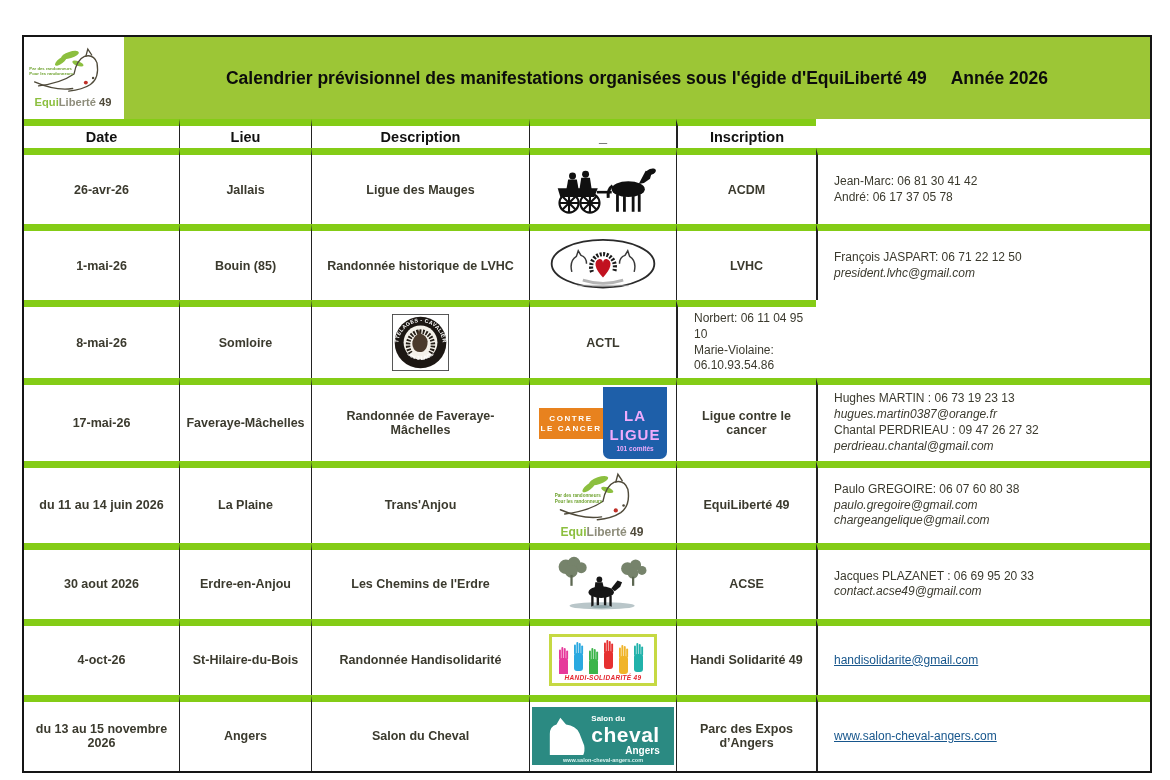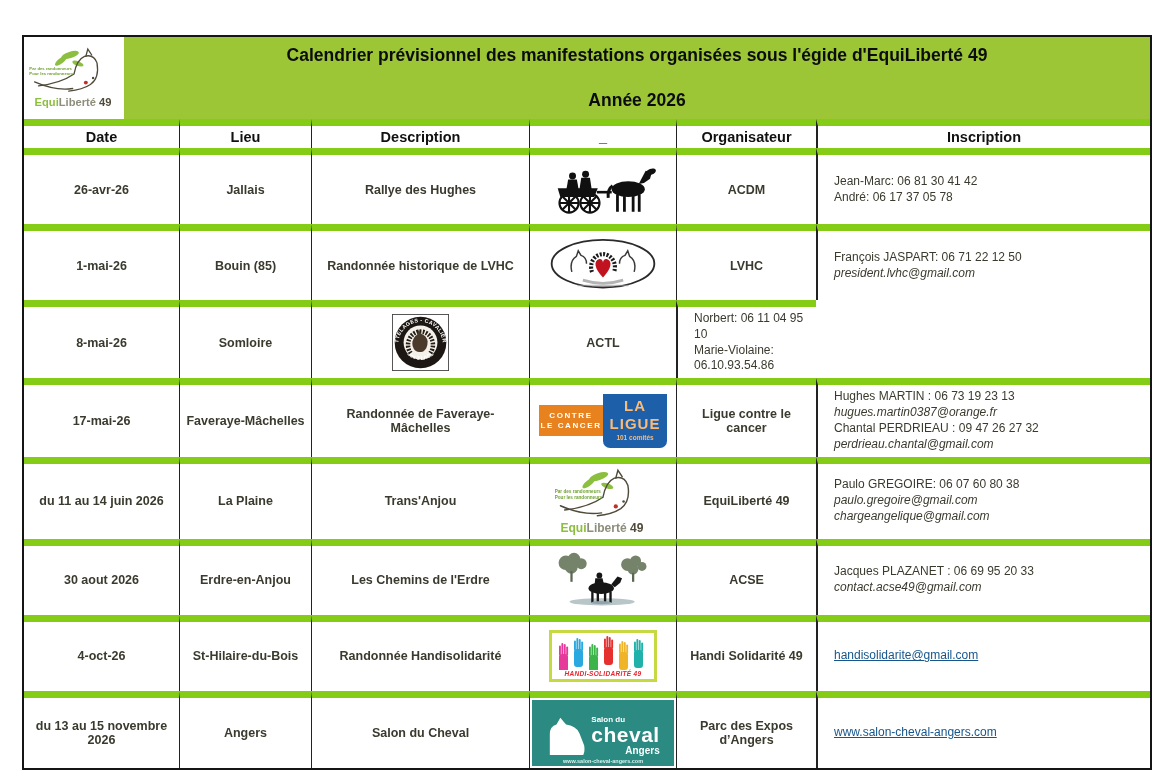--- a/index.html
+++ b/index.html
@@ -3,21 +3,21 @@
 <meta charset="utf-8">
 <style>
   html,body{margin:0;padding:0;background:#fff;}
   .page{width:1170px;height:780px;background:#fff;position:relative;
         font-family:"Liberation Sans",sans-serif;color:#3b3a2e;}
   .table{position:absolute;left:22px;top:35px;width:1126px;border:2px solid #151515;background:#fff;}
 
   
   .header-row{display:flex;height:82px;}
   .logo-cell{width:100px;background:#fff;display:flex;align-items:center;justify-content:center;overflow:hidden;}
-  .banner{flex:1;display:flex;flex-direction:column;align-items:center;justify-content:center;gap:24px;}
+  .banner{flex:1;display:flex;flex-direction:row;align-items:center;justify-content:center;gap:24px;}
   .title{font-size:17.5px;font-weight:bold;color:#0c0c0c;text-align:center;}
 
   
   .col-header,.grid-row{display:grid;grid-template-columns:155px 132px 218px 147px 140px 1fr;}
   .col-header{height:29px;}
   .cell{display:flex;align-items:center;justify-content:center;text-align:center;
         padding:4px 6px;font-weight:bold;font-size:12.5px;
         border-top:7px solid #84cc16;border-left:1px solid #222;box-sizing:border-box;overflow:hidden;}
   .col-header .cell{font-size:14.5px;color:#111;padding:2px 4px;}
   .cell:first-child{border-left:none;}
@@ -26,27 +26,27 @@
           font-weight:normal;font-size:12px;text-align:left;line-height:1.32;
           border-left-width:2px;padding-left:16px;}
   .insc-line.it{font-style:italic;}
   .insc-link{color:#17568c;text-decoration:underline;cursor:pointer;}
   .c-logo{padding:2px;}
 
   
   .ligue{display:flex;align-items:center;line-height:1.25;}
   .ligue-top{background:#e8821e;color:#fff;font-weight:bold;font-size:8px;letter-spacing:1.6px;
              text-align:center;width:64px;padding:6px 0 5px;}
-  .ligue-bot{background:#1e5fa9;color:#fdba74;width:64px;text-align:center;padding:3px 0 6px;
+  .ligue-bot{background:#1e5fa9;color:#f0abfc;width:64px;text-align:center;padding:20px 0 6px;
              border-radius:0 0 7px 7px;}
   .ligue-main{font-weight:bold;font-size:15px;letter-spacing:1px;}
   .ligue-sub{font-size:6.5px;}
 
   
-  .salon{background:#2b8a82;width:134px;padding:16px 4px 2px;display:flex;flex-direction:column;align-items:center;}
+  .salon{background:#2b8a82;width:134px;padding:8px 4px 2px;display:flex;flex-direction:column;align-items:center;}
   .salon-body{display:flex;align-items:center;gap:3px;}
   .salon-text{color:#fff;text-align:left;line-height:1.05;}
   .salon-small{font-size:8px;}
   .salon-big{font-size:21px;font-weight:bold;letter-spacing:.5px;}
   .salon-city{font-size:10px;text-align:right;}
   .salon-url{color:#d8f3ef;font-size:5.5px;margin-top:1px;}
 
   
   .handi{border:3px solid #c6d943;background:#fff;padding:1px 3px 2px;display:flex;flex-direction:column;align-items:center;}
   .handi-cap{font-size:6.5px;font-weight:bold;font-style:italic;color:#e4262f;letter-spacing:.3px;white-space:nowrap;}
@@ -81,29 +81,28 @@
         <div class="title">Calendrier prévisionnel des manifestations organisées sous l'égide d'EquiLiberté 49</div>
         <div class="title">Année 2026</div>
       </div>
     </div>
 
     <div class="col-header">
       <div class="cell">Date</div>
       <div class="cell">Lieu</div>
       <div class="cell">Description</div>
       <div class="cell">_</div>
-      <div class="cell">Organisateur</div>
       <div class="cell c-insc-h" style="border-left-width:2px">Inscription</div>
     </div>
 
     <div>
         <div class="grid-row">
           <div class="cell c-date">26-avr-26</div>
           <div class="cell c-lieu">Jallais</div>
-          <div class="cell c-desc">Rallye des Hughes</div>
+          <div class="cell c-desc">Ligue des Mauges</div>
           <div class="cell c-logo">
             <svg viewBox="0 0 130 62" width="114" height="54">
       <g stroke="#101010" fill="none" stroke-width="2.4">
         <circle cx="26" cy="46" r="11"></circle>
                 <circle cx="50" cy="46" r="11"></circle>
         <path d="M15,46 H37 M26,35 V57 M18,38 L34,54 M18,54 L34,38"></path>
         <path d="M39,46 H61 M50,35 V57 M42,38 L58,54 M42,54 L58,38"></path>
       </g>
       <g fill="#101010">
         <path d="M13,29 h46 l-4,10 h-39 z"></path>

